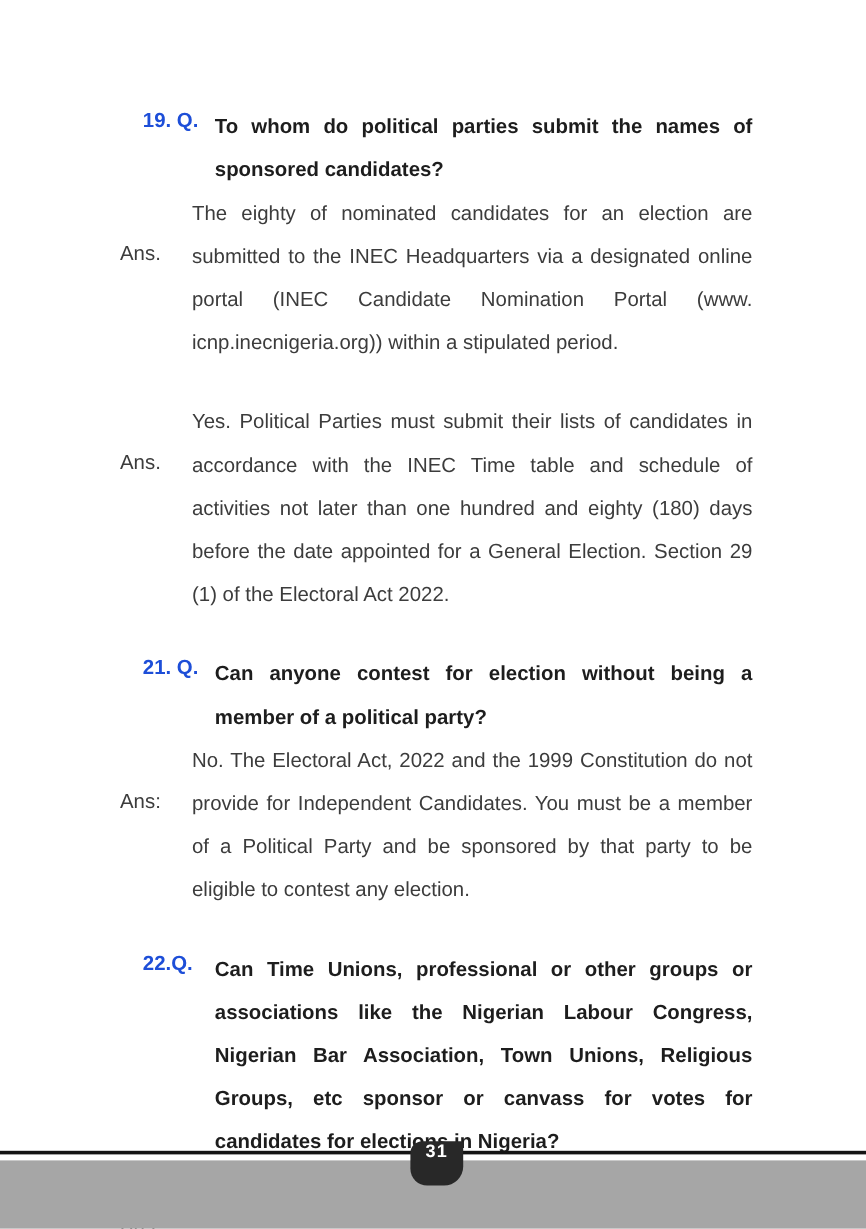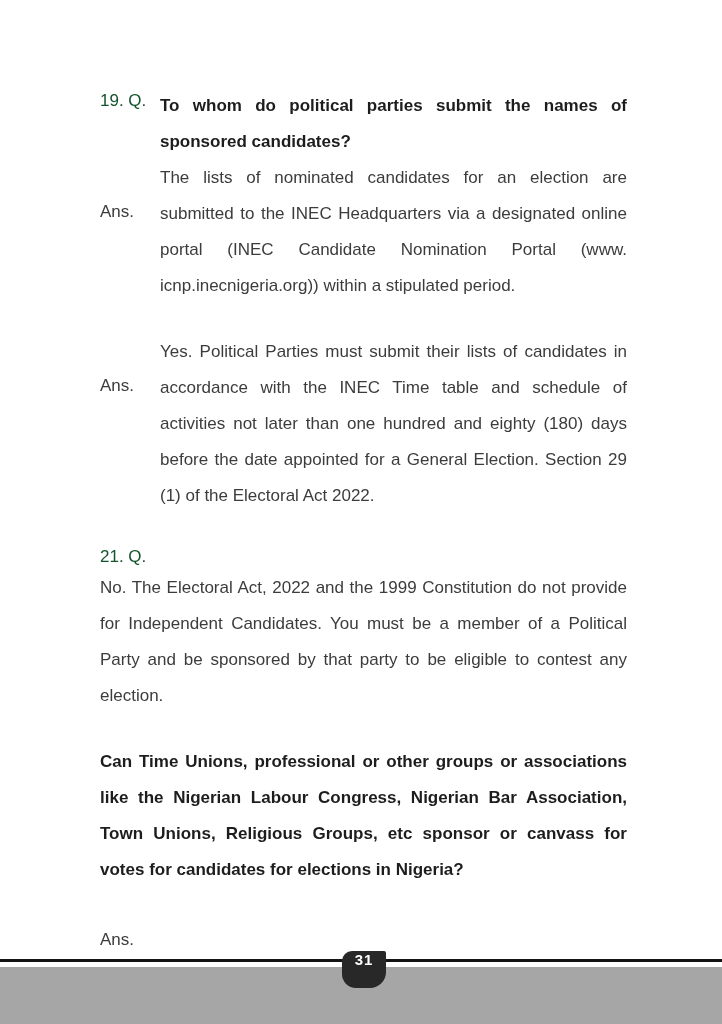--- a/index.html
+++ b/index.html
@@ -24,22 +24,23 @@
   }
   .qa-block { margin-bottom: 30px; }
   .qa-row { display: flex; }
   .qa-label {
     flex: 0 0 60px;
     width: 60px;
     font-size: 17px;
     line-height: 26px;
   }
   .q-label {
-    font-weight: 400;
-    color: #14532d;
+    font-weight: 700;
+    color: #1d4ed8;
+    margin-left: 19px;
   }
   .a-label {
     font-weight: 400;
     color: #3c3c3c;
     margin-top: 39px;
   }
   .qa-text {
     flex: 1;
     font-size: 17px;
     line-height: 36px;
@@ -96,42 +97,45 @@
 
   <div class="content">
 
     <div class="qa-block">
       <div class="qa-row">
         <div class="qa-label q-label">19. Q.</div>
         <div class="qa-text q-text">To whom do political parties submit the names of sponsored candidates?</div>
       </div>
       <div class="qa-row">
         <div class="qa-label a-label">Ans.</div>
-        <div class="qa-text a-text">The lists of nominated candidates for an election are submitted to the INEC Headquarters via a designated online portal (INEC Candidate Nomination Portal (www. icnp.inecnigeria.org)) within a stipulated period.</div>
+        <div class="qa-text a-text">The eighty of nominated candidates for an election are submitted to the INEC Headquarters via a designated online portal (INEC Candidate Nomination Portal (www. icnp.inecnigeria.org)) within a stipulated period.</div>
       </div>
     </div>
 
     <div class="qa-block">
       <div class="qa-row">
         <div class="qa-label a-label">Ans.</div>
         <div class="qa-text a-text">Yes. Political Parties must submit their lists of candidates in accordance with the INEC Time table and schedule of activities not later than one hundred and eighty (180) days before the date appointed for a General Election. Section 29 (1) of the Electoral Act 2022.</div>
       </div>
     </div>
 
     <div class="qa-block">
       <div class="qa-row">
         <div class="qa-label q-label">21. Q.</div>
+        <div class="qa-text q-text">Can anyone contest for election without being a member of a political party?</div>
       </div>
       <div class="qa-row">
+        <div class="qa-label a-label">Ans:</div>
         <div class="qa-text a-text">No. The Electoral Act, 2022 and the 1999 Constitution do not provide for Independent Candidates. You must be a member of a Political Party and be sponsored by that party to be eligible to contest any election.</div>
       </div>
     </div>
 
     <div class="qa-block">
       <div class="qa-row">
+        <div class="qa-label q-label">22.Q.</div>
         <div class="qa-text q-text">Can Time Unions, professional or other groups or associations like the Nigerian Labour Congress, Nigerian Bar Association, Town Unions, Religious Groups, etc sponsor or canvass for votes for candidates for elections in Nigeria?</div>
       </div>
       <div class="qa-row">
         <div class="qa-label a-label">Ans.</div>
       </div>
     </div>
 
   </div>
 
   <div class="page-badge">

